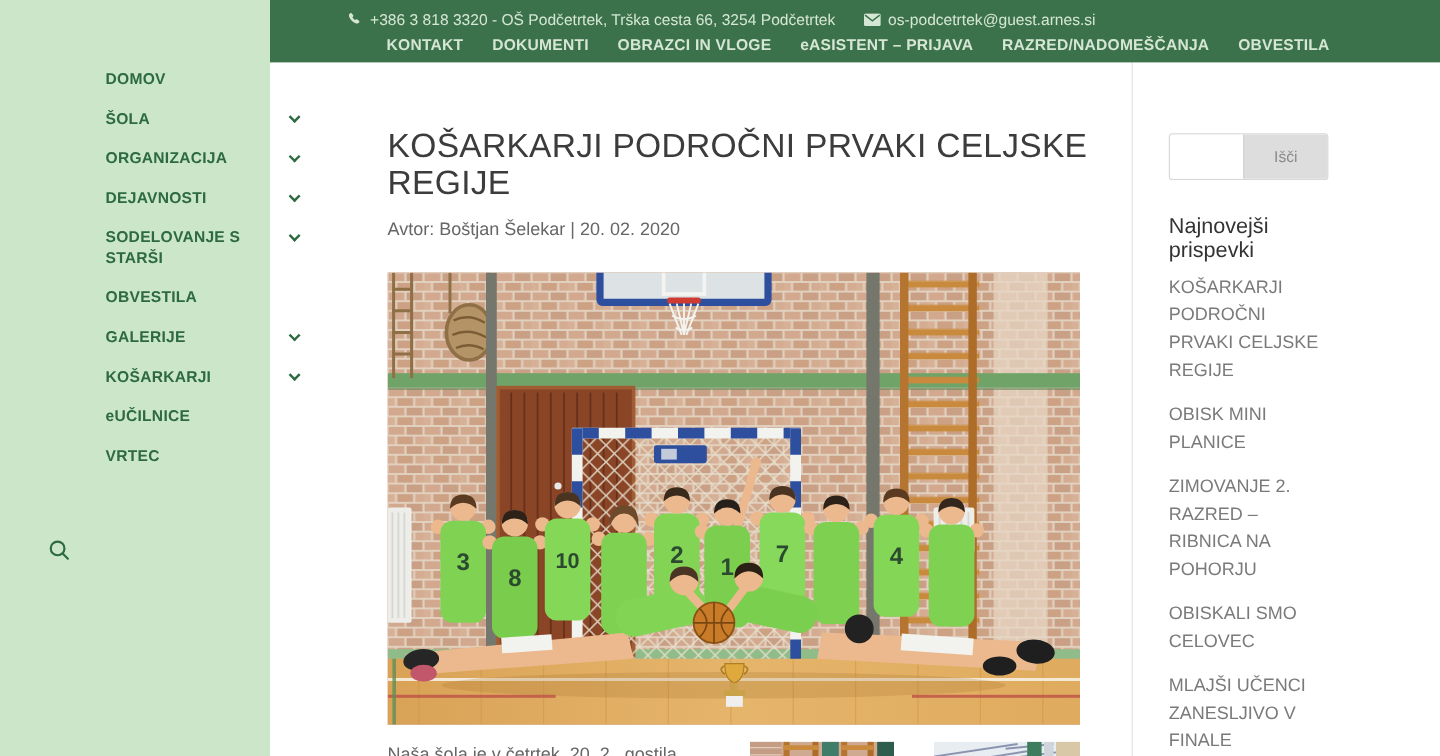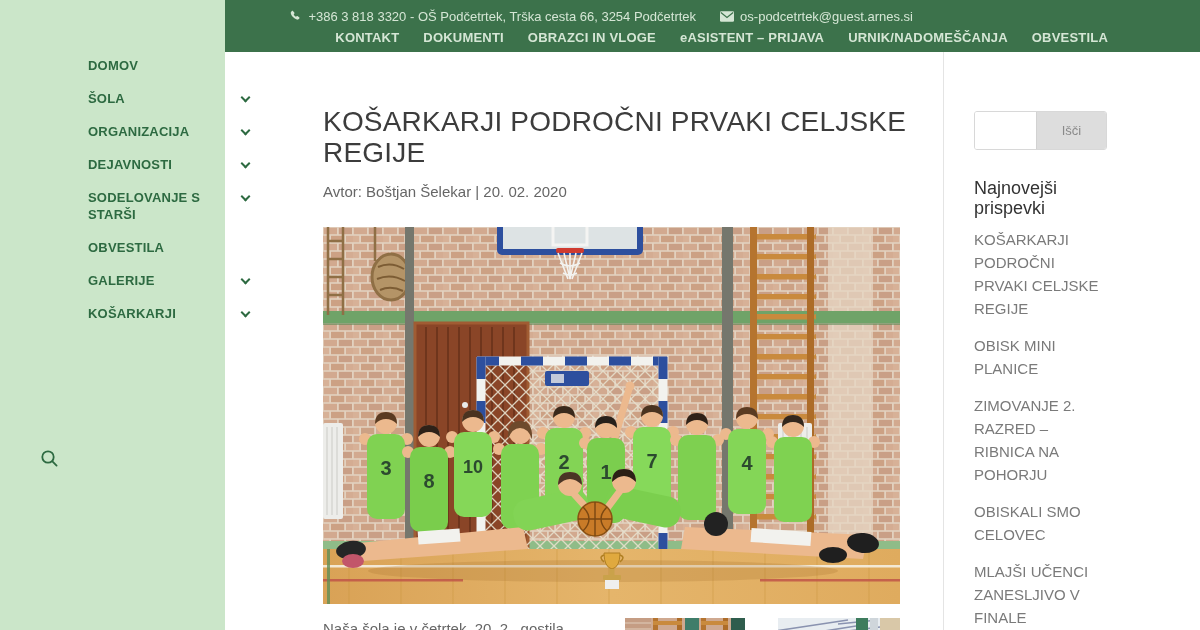--- a/index.html
+++ b/index.html
@@ -74,21 +74,21 @@
         </svg>
     </span>
     <span style="cursor:pointer;">os-podcetrtek@guest.arnes.si</span>
   </div>
   <div class="topbar-row2">
 
   <a>KONTAKT</a>
       <a>DOKUMENTI</a>
       <a>OBRAZCI IN VLOGE</a>
       <a>eASISTENT – PRIJAVA</a>
-      <a>URNIK/NADOMEŠČANJA</a>
+      <a>RAZRED/NADOMEŠČANJA</a>
       <a>OBVESTILA</a>
     </div>
 </div>
 
 <div class="sidebar">
   <ul class="menu">
 
       <li>
         <span>DOMOV</span>
         
@@ -123,21 +123,29 @@
         <span>GALERIJE</span>
         <span class="chev"></span>
       </li>
 
       <li>
         <span>KOŠARKARJI</span>
         <span class="chev"></span>
       </li>
 
 
-
+      <li>
+        <span>eUČILNICE</span>
+        
+      </li>
+
+      <li>
+        <span>VRTEC</span>
+        
+      </li>
     </ul>
   <div class="side-search">
     <svg width="19" height="19" viewBox="0 0 19 19" fill="none" stroke="#2d6a41" stroke-width="1.8" stroke-linecap="round">
       <circle cx="8" cy="8" r="5.7"></circle>
         <line x1="12.4" y1="12.4" x2="16.6" y2="16.6"></line>
     </svg>
   </div>
 </div>
 
 <h1 class="page-title">KOŠARKARJI PODROČNI PRVAKI CELJSKE REGIJE</h1>

